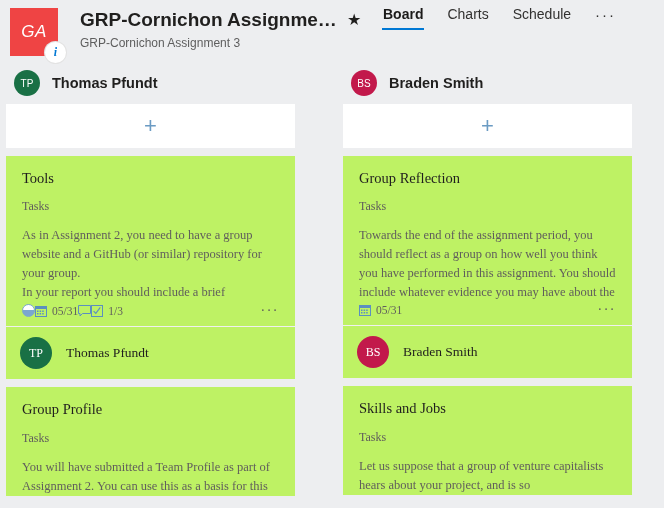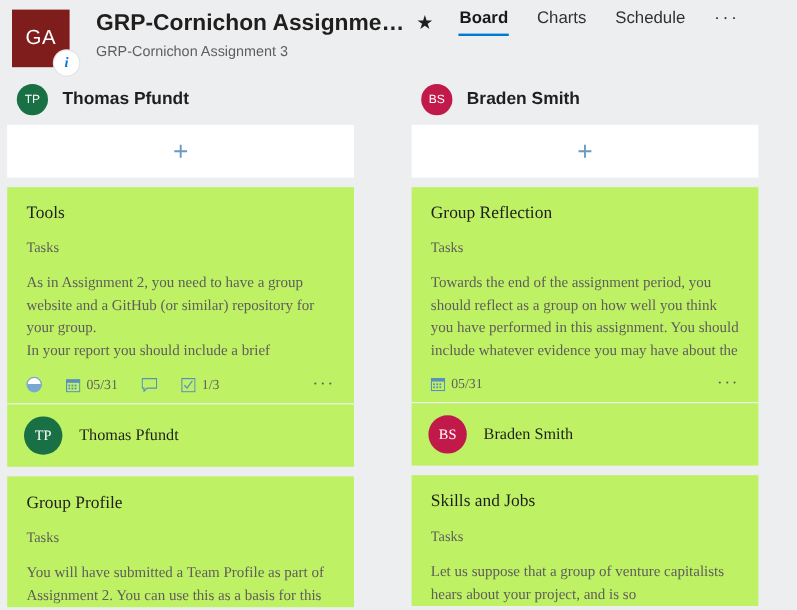--- a/index.html
+++ b/index.html
@@ -30,28 +30,29 @@
   .plan-avatar-wrap {
     position: relative;
     width: 48px;
     height: 48px;
     margin-left: 10px;
     flex: 0 0 auto;
   }
   .plan-avatar {
     width: 48px;
     height: 48px;
-    background: #7f1d1d;
+    background: #ef4444;
     color: #ffffff;
     display: flex;
     align-items: center;
     justify-content: center;
     font-size: 17px;
     letter-spacing: .5px;
     font-weight: 400;
+    font-style: italic;
   }
   .info-badge {
     position: absolute;
     right: -8px;
     bottom: -7px;
     width: 21px;
     height: 21px;
     border-radius: 50%;
     background: #ffffff;
     display: flex;
@@ -213,22 +214,22 @@
     font-size: 12.5px;
     color: #605e5c;
     line-height: 1.52;
     margin-top: 12px;
     white-space: pre-line;
     overflow: hidden;
   }
   .card-meta {
     display: flex;
     align-items: center;
-    gap: 20px;
-    margin-top: 12px;
+    gap: 0;
+    margin-top: 2px;
     padding-bottom: 9px;
     position: relative;
     font-size: 11.5px;
     color: #605e5c;
   }
   .meta-item {
     display: flex;
     align-items: center;
     gap: 5px;
   }

